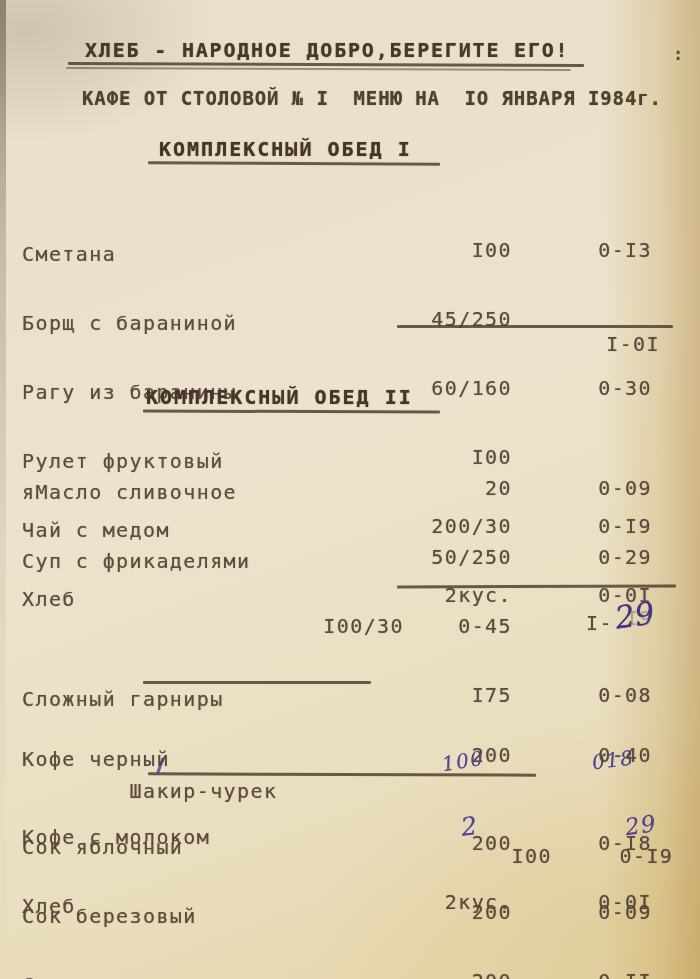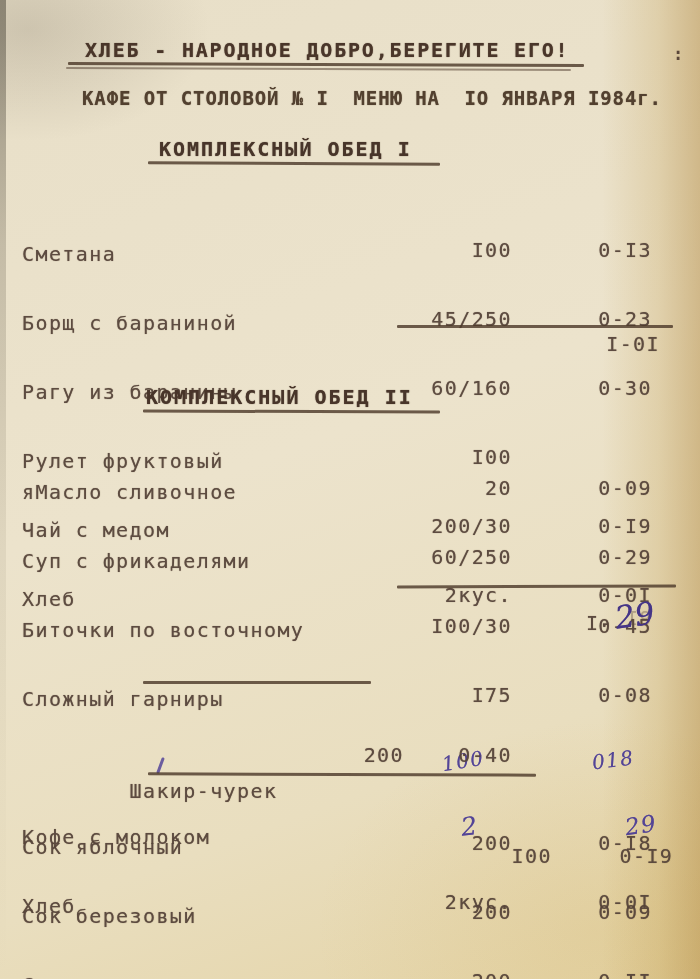--- a/index.html
+++ b/index.html
@@ -65,21 +65,20 @@
 
   <div class="sec typed t-item" style="top:197px;">
     <div class="row">
       <span class="cell name">Сметана</span>
       <span class="cell portion">I00</span>
       <span class="cell price">0-I3</span>
     </div>
     <div class="row">
       <span class="cell name">Борщ с бараниной</span>
       <span class="cell portion">45/250</span>
-      <span class="cell price">0-23</span>
     </div>
     <div class="row">
       <span class="cell name">Рагу из баранины</span>
       <span class="cell portion">60/160</span>
       <span class="cell price">0-30</span>
     </div>
     <div class="row">
       <span class="cell name">Рулет фруктовый</span>
       <span class="cell portion">I00</span>
     </div>
@@ -102,25 +101,24 @@
   <div class="uline" style="left:143px;top:410px;width:297px;height:3px;transform:rotate(0.2deg);"></div>
 
   <div class="sec typed t-item" style="top:435px;">
     <div class="row">
       <span class="cell name">яМасло сливочное</span>
       <span class="cell portion">20</span>
       <span class="cell price">0-09</span>
     </div>
     <div class="row">
       <span class="cell name">Суп с фрикаделями</span>
-      <span class="cell portion">60/250</span>
+      <span class="cell portion">50/250</span>
       <span class="cell price">0-29</span>
     </div>
     <div class="row">
-      <span class="cell name">Биточки по восточному</span>
       <span class="cell portion">I00/30</span>
       <span class="cell price">0-45</span>
     </div>
     <div class="row">
       <span class="cell name">Сложный гарниры</span>
       <span class="cell portion">I75</span>
       <span class="cell price">0-08</span>
     </div>
     <div class="row">
       <span class="cell name">
@@ -154,20 +152,21 @@
 
   <div class="uline" style="left:397px;top:585px;width:279px;height:3px;transform:rotate(-0.2deg);"></div>
   <div class="total2-wrap">
     <span class="typed total">I-</span><span class="typed total total2-ghost">I9</span><span class="ink-total2">29</span>
   </div>
 
   <div class="uline" style="left:143px;top:681px;width:228px;height:3px;"></div>
 
   <div class="sec typed t-item" style="top:702px;">
     <div class="row">
+      <span class="cell name">Кофе черный</span>
       <span class="cell portion">200</span>
       <span class="cell price">0-40</span>
     </div>
   </div>
 
   <div class="uline" style="left:148px;top:773px;width:388px;height:3px;transform:rotate(0.2deg);"></div>
 
   <div class="sec typed t-item" style="top:790px;">
     <div class="row">
       <span class="cell name">Сок яблочный</span>

